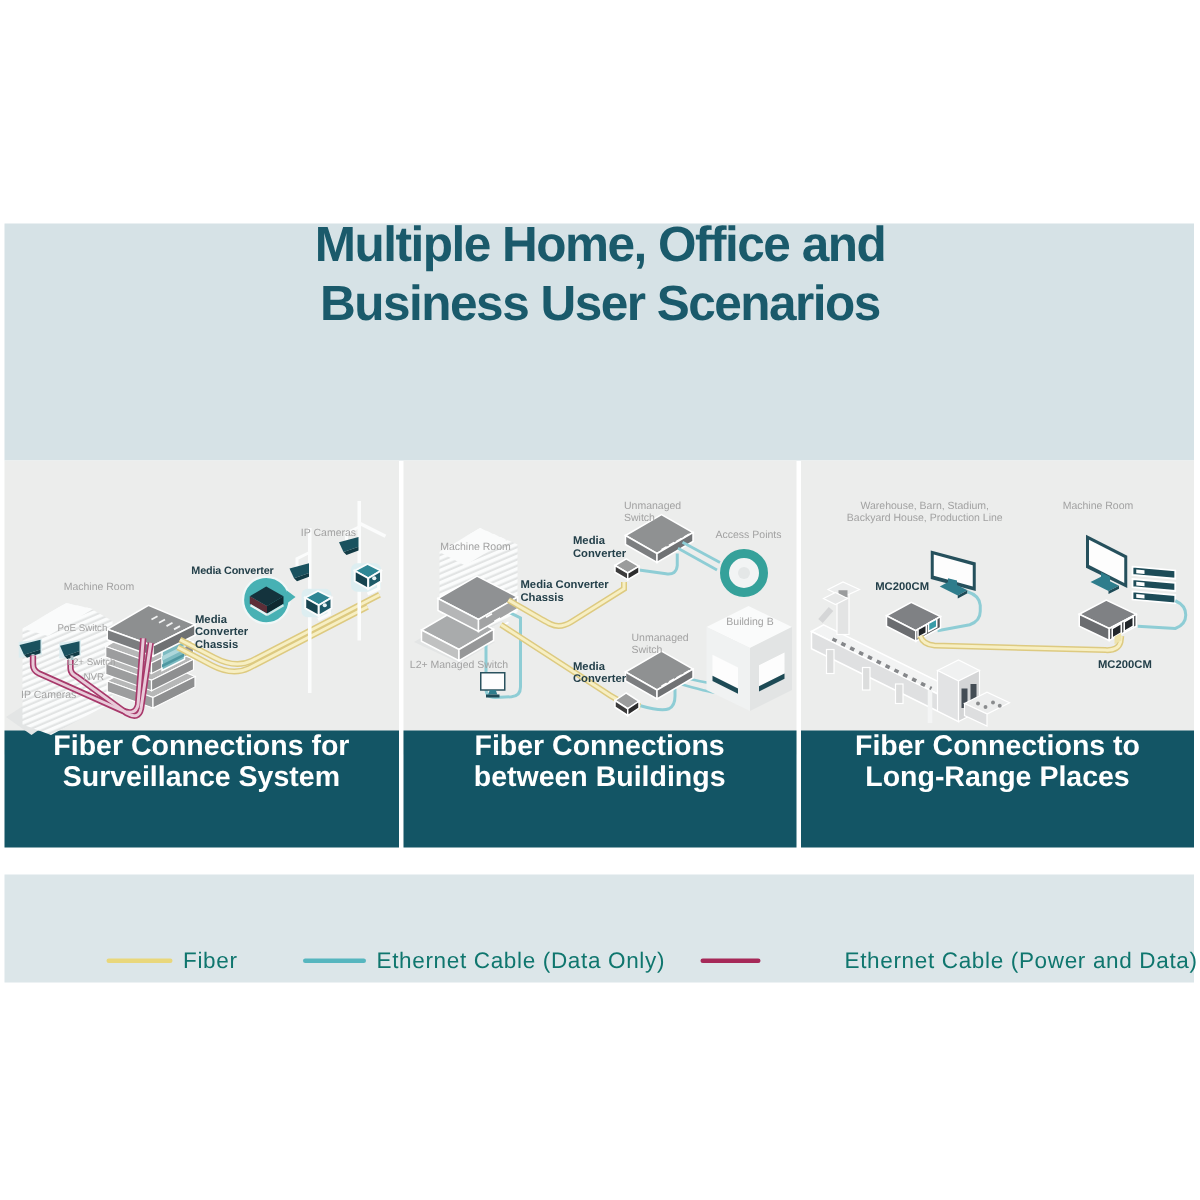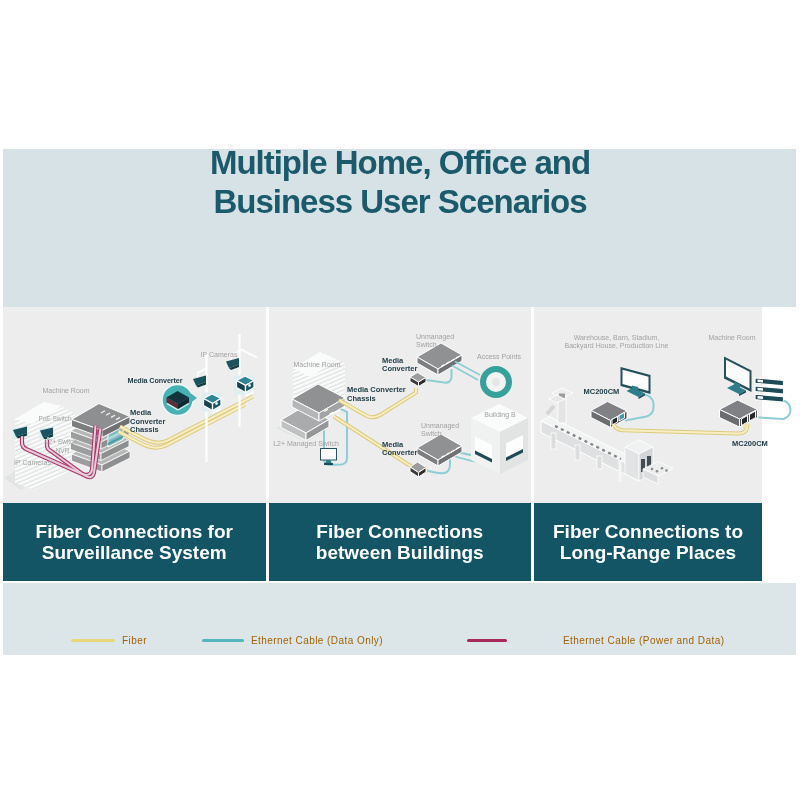--- a/index.html
+++ b/index.html
@@ -4,27 +4,27 @@
 <style>
   html,body{margin:0;padding:0;}
   body{width:800px;height:800px;background:#ffffff;position:relative;overflow:hidden;
        font-family:"Liberation Sans", sans-serif;}
   .band-title{position:absolute;left:3px;top:149px;width:793px;height:158px;background:#d6e2e6;}
   .title{position:absolute;left:0;top:144px;width:800px;text-align:center;
          font-weight:bold;font-size:33px;line-height:38.5px;color:#1a5a6b;letter-spacing:-1px;}
   .panel{position:absolute;top:307px;height:196px;background:#ecedec;}
   .p1{left:3px;width:262.5px;}
   .p2{left:268.5px;width:262.5px;}
-  .p3{left:534px;width:228px;}
-  .cap{position:absolute;top:503px;height:78px;background:#135565;color:#fff;
+  .p3{left:534px;width:262px;}
+  .cap{position:absolute;top:487px;height:78px;background:#135565;color:#fff;
        font-weight:bold;font-size:19px;line-height:21px;text-align:center;
-       display:flex;align-items:center;justify-content:center;}
+       display:flex;justify-content:center;}
   .legend{position:absolute;left:3px;top:583px;width:793px;height:72px;background:#dce6e9;}
   .lline{position:absolute;top:639px;height:3px;border-radius:2px;}
-  .ltext{position:absolute;top:634px;font-size:10px;letter-spacing:0.44px;color:#a16207;line-height:14px;}
+  .ltext{position:absolute;top:634px;font-size:15px;letter-spacing:0.44px;color:#0f766e;line-height:14px;}
   svg{position:absolute;left:0;top:0;}
 </style>
 </head>
 <body>
   <div class="band-title"></div>
   <div class="title">Multiple Home, Office and<br>Business User Scenarios</div>
   <div class="panel p1"></div>
   <div class="panel p2"></div>
   <div class="panel p3"></div>
   <div class="cap p1">

